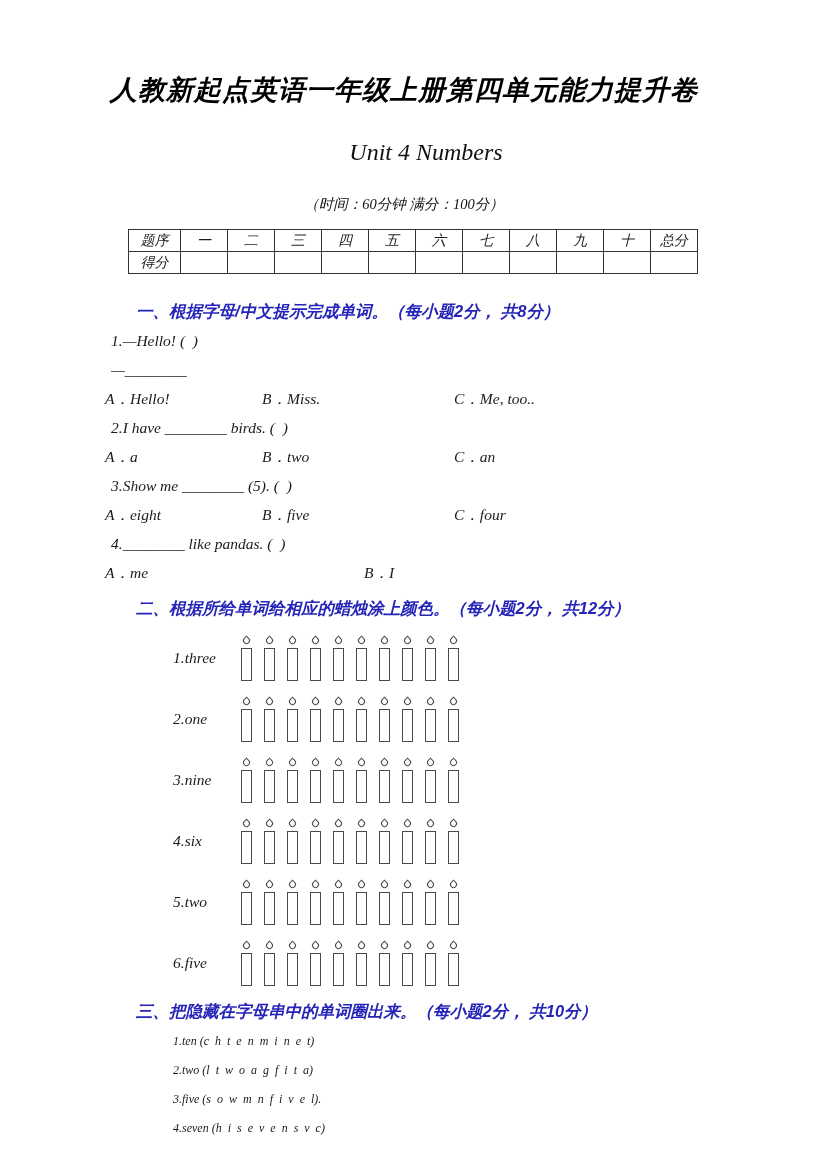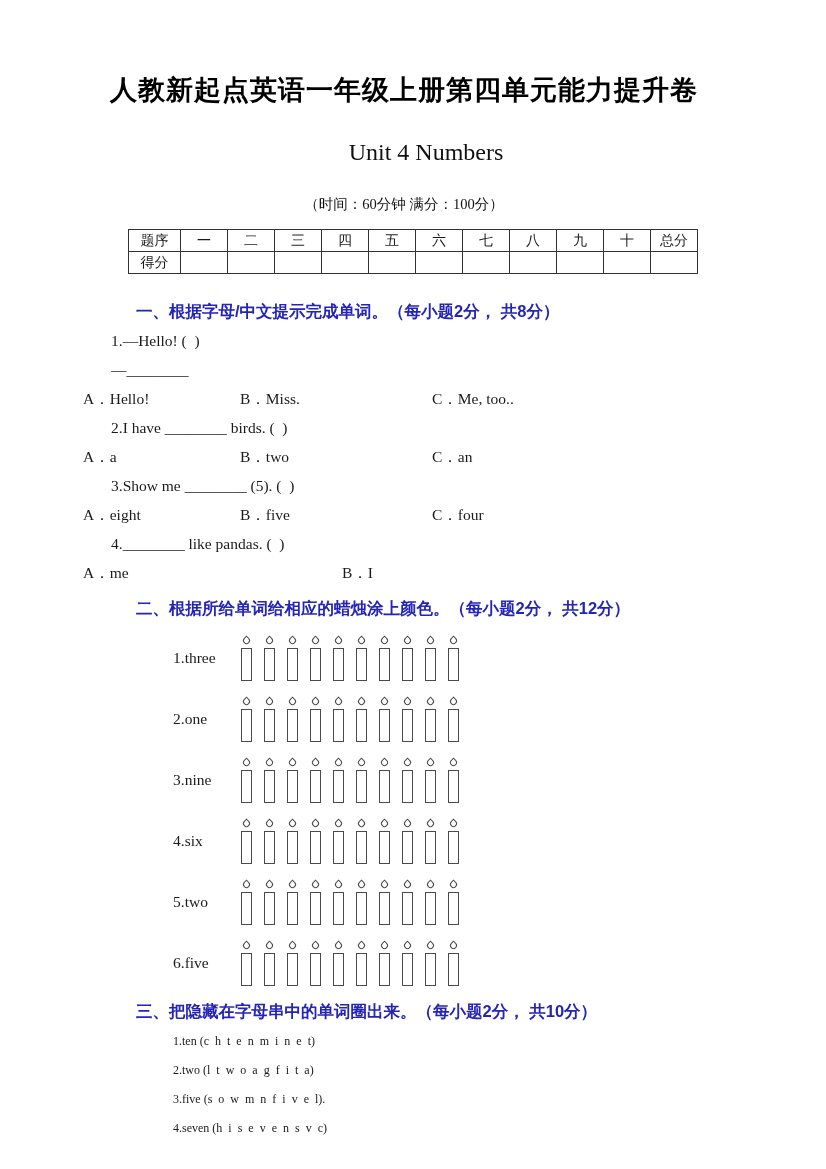--- a/index.html
+++ b/index.html
@@ -5,21 +5,21 @@
   * { margin: 0; padding: 0; box-sizing: border-box; }
   html, body { background: #ffffff; }
   body {
     width: 826px;
     height: 1169px;
     font-family: "Liberation Serif", "DejaVu Serif", serif;
     color: #1a1a1a;
     overflow: hidden;
     position: relative;
   }
-  .page { width: 808px; height: 1169px; padding-top: 72px; }
+  .page { width: 808px; height: 1169px; padding-top: 72px; font-style: italic; }
 
   .doc-title {
     text-align: center;
     font-family: "Liberation Sans", "DejaVu Sans", sans-serif;
     font-weight: bold;
     font-size: 27px;
     letter-spacing: 1px;
     color: #000;
   }
   .unit-subtitle {
@@ -68,21 +68,21 @@
 
   .q-line {
     margin-left: 111px;
     font-size: 15.5px;
     margin-top: 12px;
     line-height: 17px;
     white-space: pre;
   }
   .q-line.first { margin-top: 9px; }
   .options-row {
-    margin-left: 83px;
+    margin-left: 105px;
     margin-top: 12px;
     font-size: 15.5px;
     line-height: 17px;
     display: flex;
   }
   .opt { display: inline-block; white-space: pre; }
   .opt-a { width: 157px; }
   .opt-b { width: 192px; }
   .opt-a-wide { width: 259px; }
 

